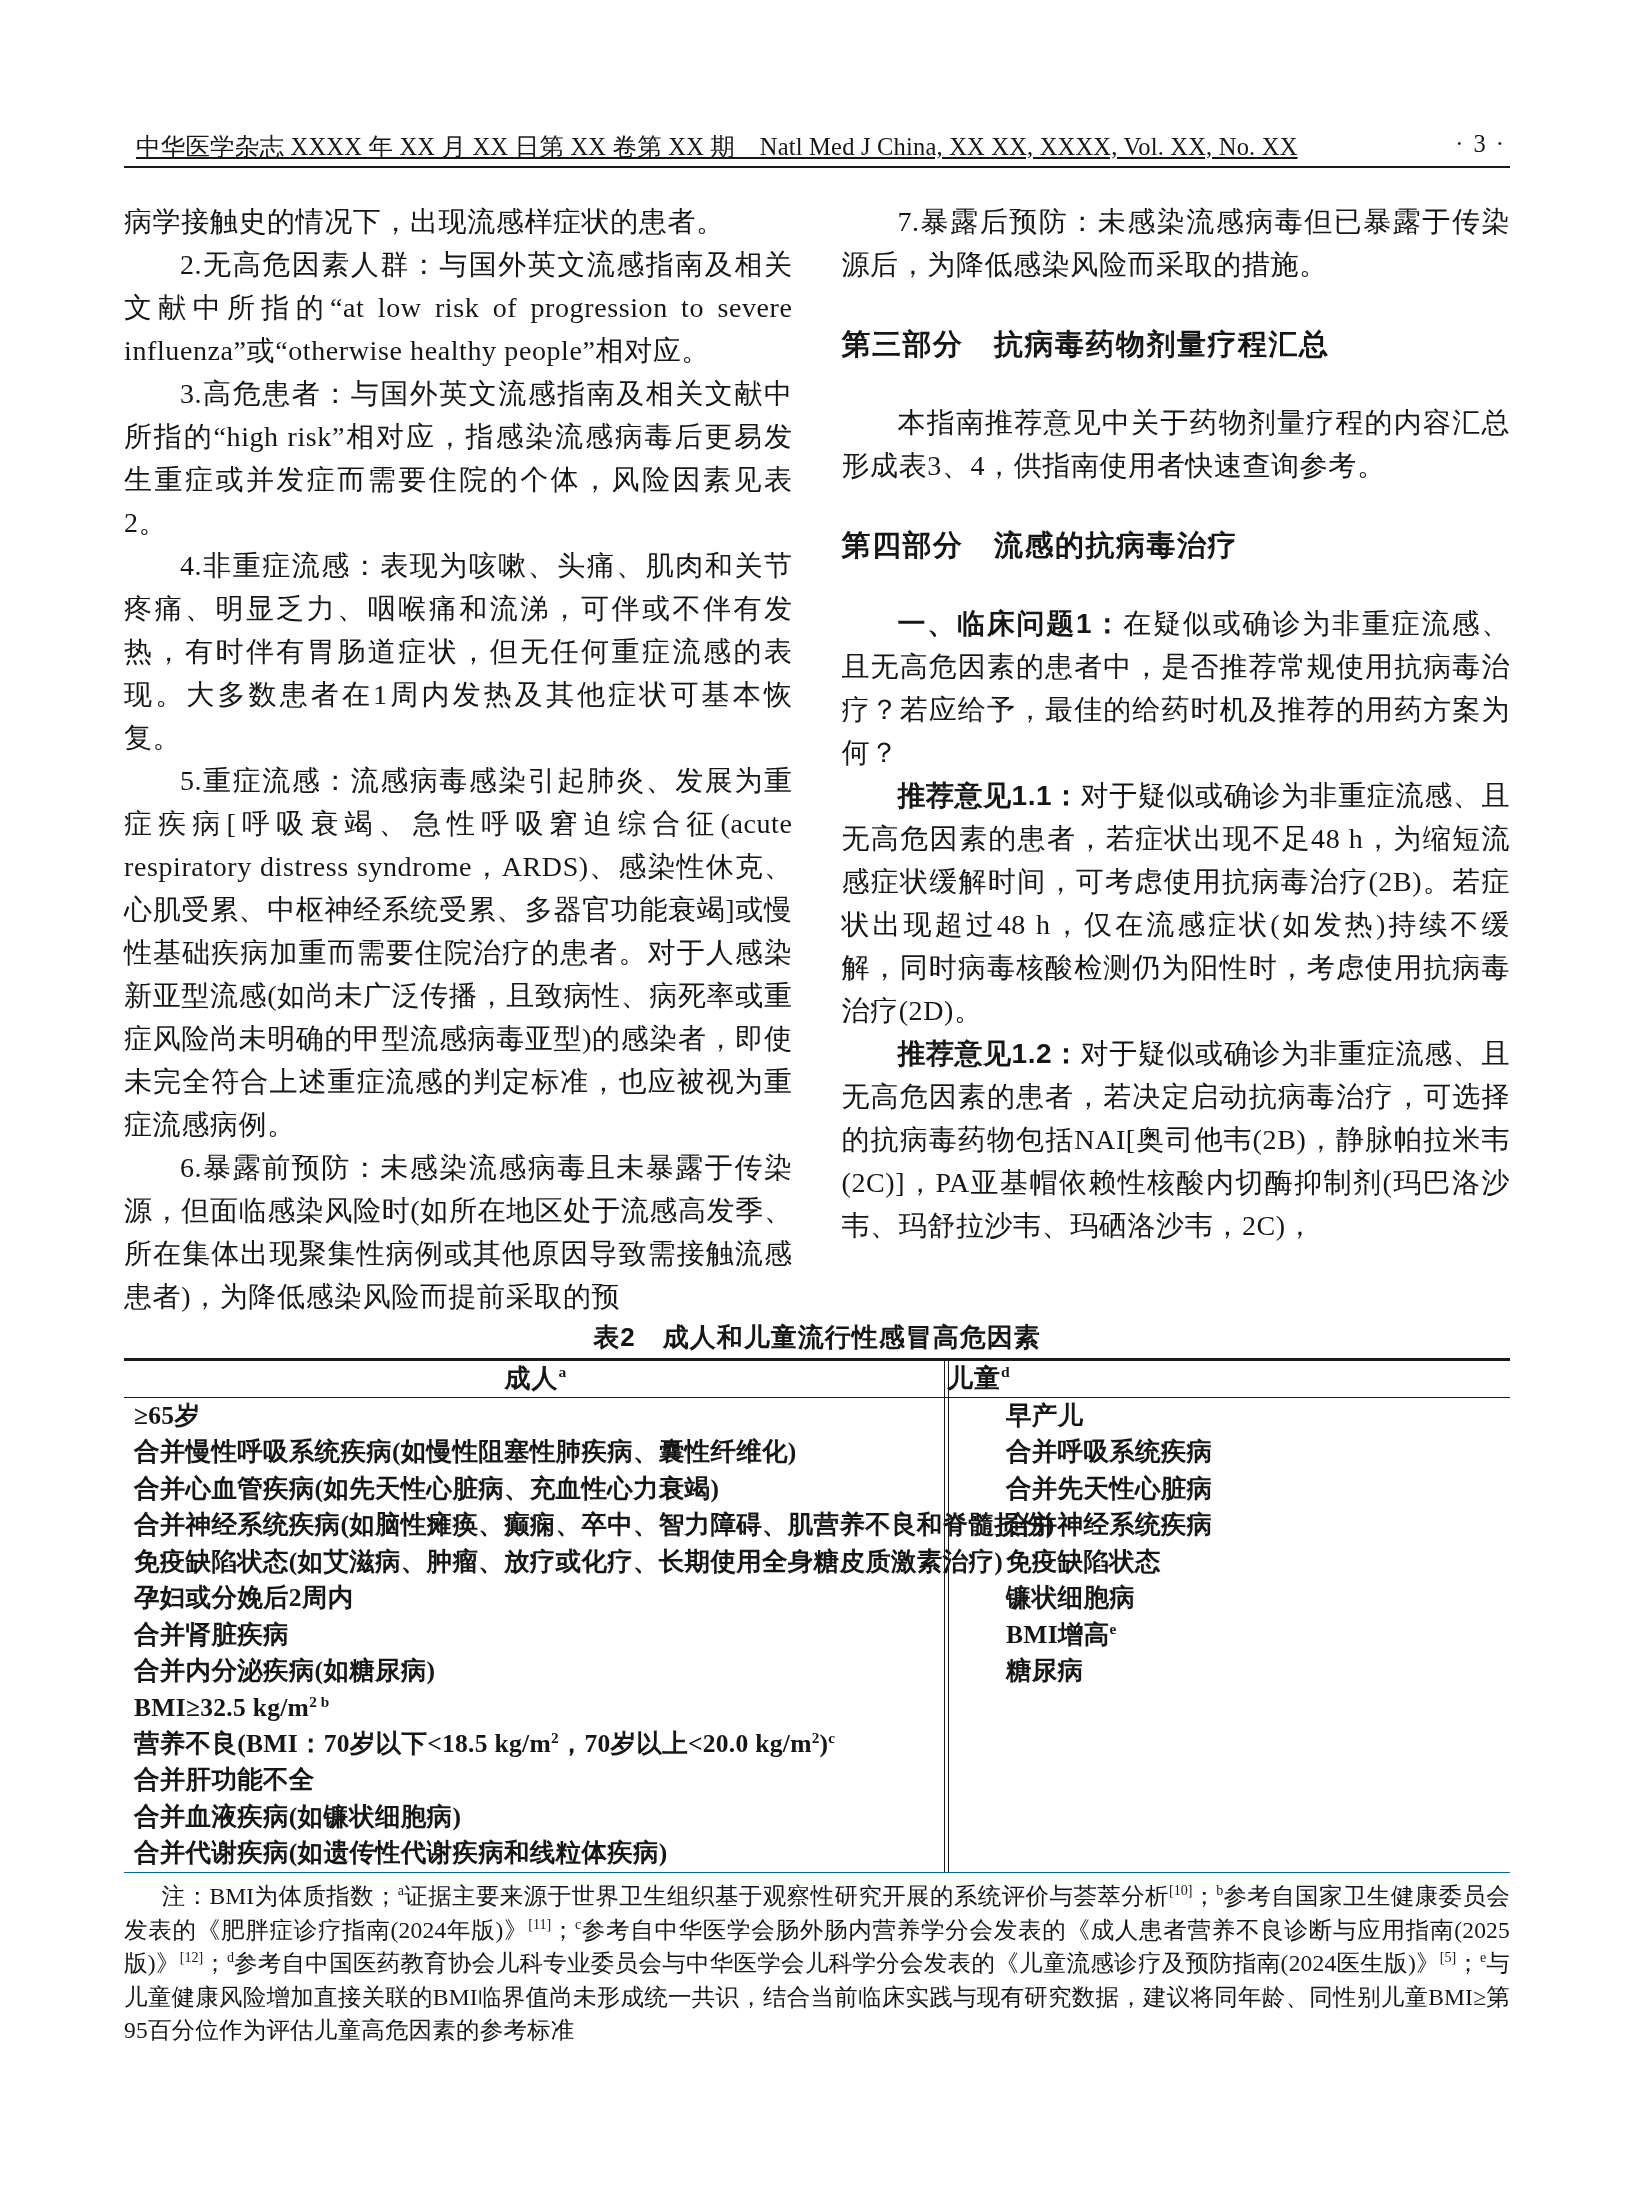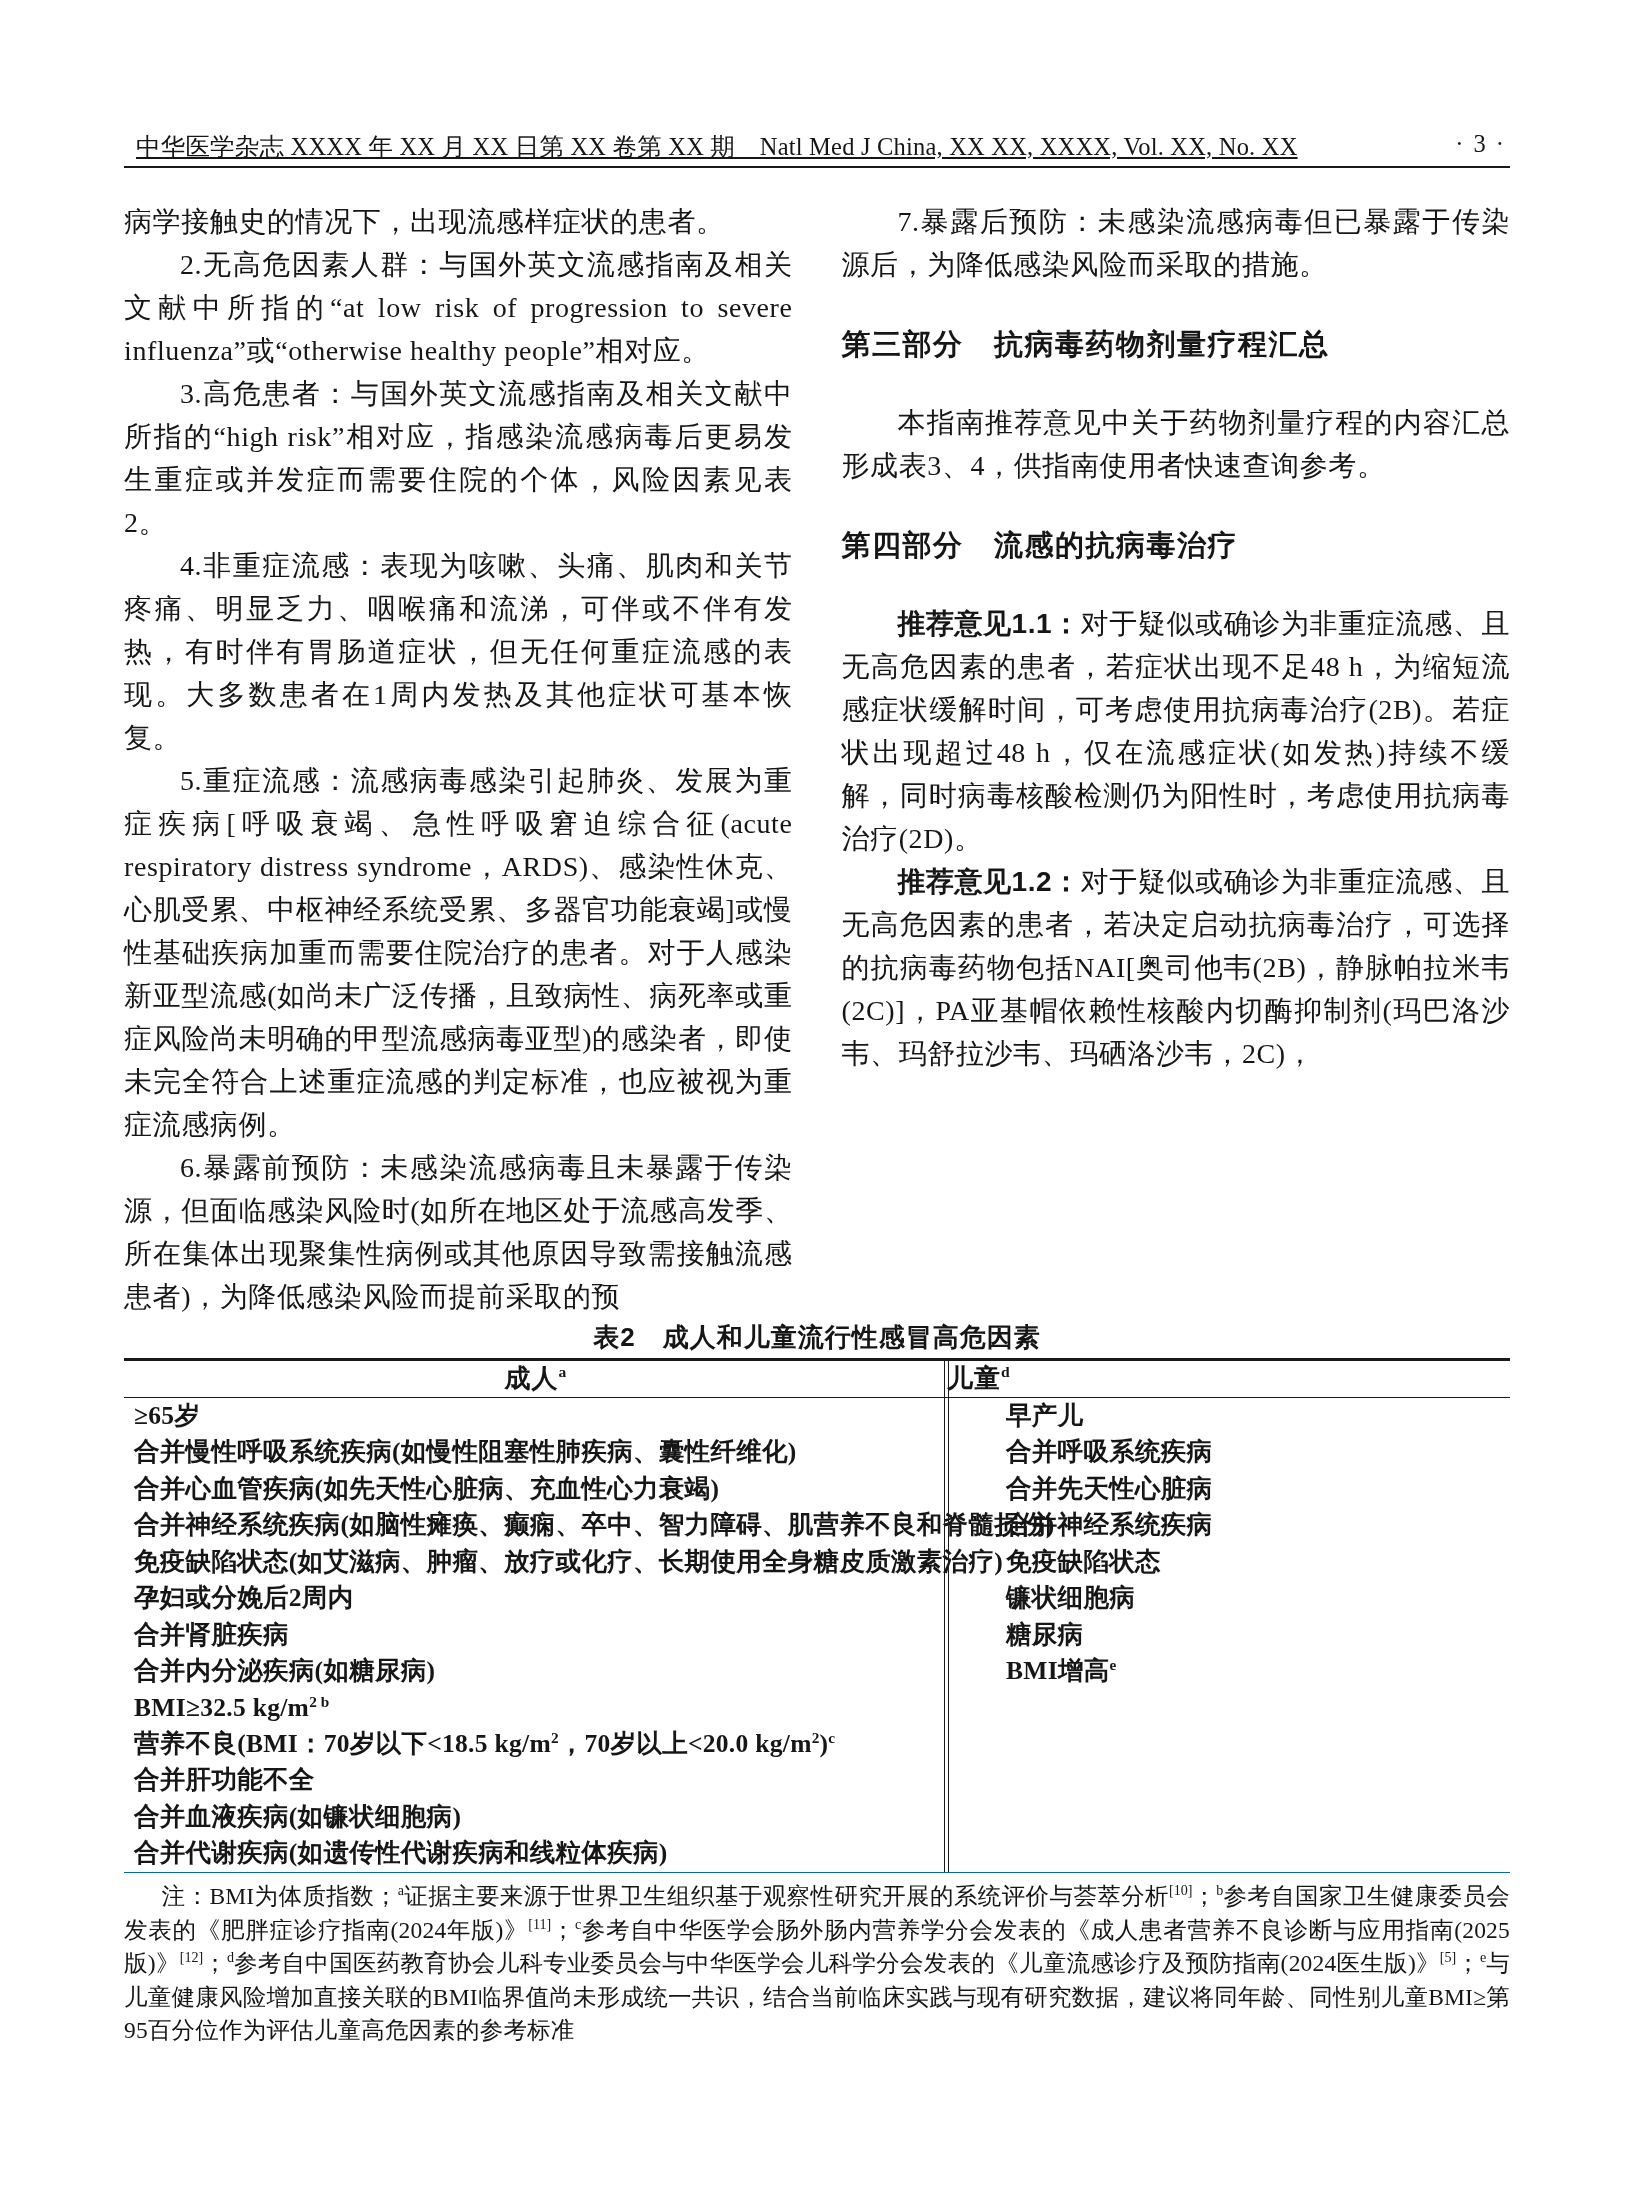--- a/index.html
+++ b/index.html
@@ -72,20 +72,21 @@
     <p><span>4.非重症流感：表现为咳嗽、头痛、肌肉和关节疼痛、明显乏力、咽喉痛和流涕，可伴或不伴有发热，有时伴有胃肠道症状，但无任何重症流感的表现。大多数患者在1周内发热及其他症状可基本恢复。</span></p>
     <p><span>5.重症流感：流感病毒感染引起肺炎、发展为重症疾病[呼吸衰竭、急性呼吸窘迫综合征(acute respiratory distress syndrome，ARDS)、感染性休克、心肌受累、中枢神经系统受累、多器官功能衰竭]或慢性基础疾病加重而需要住院治疗的患者。对于人感染新亚型流感(如尚未广泛传播，且致病性、病死率或重症风险尚未明确的甲型流感病毒亚型)的感染者，即使未完全符合上述重症流感的判定标准，也应被视为重症流感病例。</span></p>
     <p><span>6.暴露前预防：未感染流感病毒且未暴露于传染源，但面临感染风险时(如所在地区处于流感高发季、所在集体出现聚集性病例或其他原因导致需接触流感患者)，为降低感染风险而提前采取的预</span></p>
   </div>
 
   <div class="col">
     <p><span>7.暴露后预防：未感染流感病毒但已暴露于传染源后，为降低感染风险而采取的措施。</span></p>
     <div class="sec">第三部分　抗病毒药物剂量疗程汇总</div>
     <p><span>本指南推荐意见中关于药物剂量疗程的内容汇总形成表3、4，供指南使用者快速查询参考。</span></p>
     <div class="sec">第四部分　流感的抗病毒治疗</div>
+    <p><span class="lead">一、临床问题1：</span><span>在疑似或确诊为非重症流感、且无高危因素的患者中，是否推荐常规使用抗病毒治疗？若应给予，最佳的给药时机及推荐的用药方案为何？</span></p>
     <p><span class="lead">推荐意见1.1：</span><span>对于疑似或确诊为非重症流感、且无高危因素的患者，若症状出现不足48 h，为缩短流感症状缓解时间，可考虑使用抗病毒治疗(2B)。若症状出现超过48 h，仅在流感症状(如发热)持续不缓解，同时病毒核酸检测仍为阳性时，考虑使用抗病毒治疗(2D)。</span></p>
     <p><span class="lead">推荐意见1.2：</span><span>对于疑似或确诊为非重症流感、且无高危因素的患者，若决定启动抗病毒治疗，可选择的抗病毒药物包括NAI[奥司他韦(2B)，静脉帕拉米韦(2C)]，PA亚基帽依赖性核酸内切酶抑制剂(玛巴洛沙韦、玛舒拉沙韦、玛硒洛沙韦，2C)，</span></p>
   </div>
 
 </div>
 
 <div class="t2">
   <div class="t2-caption">表2　成人和儿童流行性感冒高危因素</div>
   <div class="t2-box">
     <div class="t2-divider"></div>
@@ -109,20 +110,20 @@
         <div class="t2-row">合并血液疾病(如镰状细胞病)</div>
         <div class="t2-row">合并代谢疾病(如遗传性代谢疾病和线粒体疾病)</div>
       </div>
       <div class="t2-colc">
         <div class="t2-row">早产儿</div>
         <div class="t2-row">合并呼吸系统疾病</div>
         <div class="t2-row">合并先天性心脏病</div>
         <div class="t2-row">合并神经系统疾病</div>
         <div class="t2-row">免疫缺陷状态</div>
         <div class="t2-row">镰状细胞病</div>
+        <div class="t2-row">BMI增高<sup>e</sup></div>
         <div class="t2-row">糖尿病</div>
-        <div class="t2-row">BMI增高<sup>e</sup></div>
       </div>
     </div>
   </div>
 </div>
 
 <div class="note">注：BMI为体质指数；<sup>a</sup>证据主要来源于世界卫生组织基于观察性研究开展的系统评价与荟萃分析<sup>[10]</sup>；<sup>b</sup>参考自国家卫生健康委员会发表的《肥胖症诊疗指南(2024年版)》<sup>[11]</sup>；<sup>c</sup>参考自中华医学会肠外肠内营养学分会发表的《成人患者营养不良诊断与应用指南(2025版)》<sup>[12]</sup>；<sup>d</sup>参考自中国医药教育协会儿科专业委员会与中华医学会儿科学分会发表的《儿童流感诊疗及预防指南(2024医生版)》<sup>[5]</sup>；<sup>e</sup>与儿童健康风险增加直接关联的BMI临界值尚未形成统一共识，结合当前临床实践与现有研究数据，建议将同年龄、同性别儿童BMI≥第95百分位作为评估儿童高危因素的参考标准</div>
 
 </body></html>

